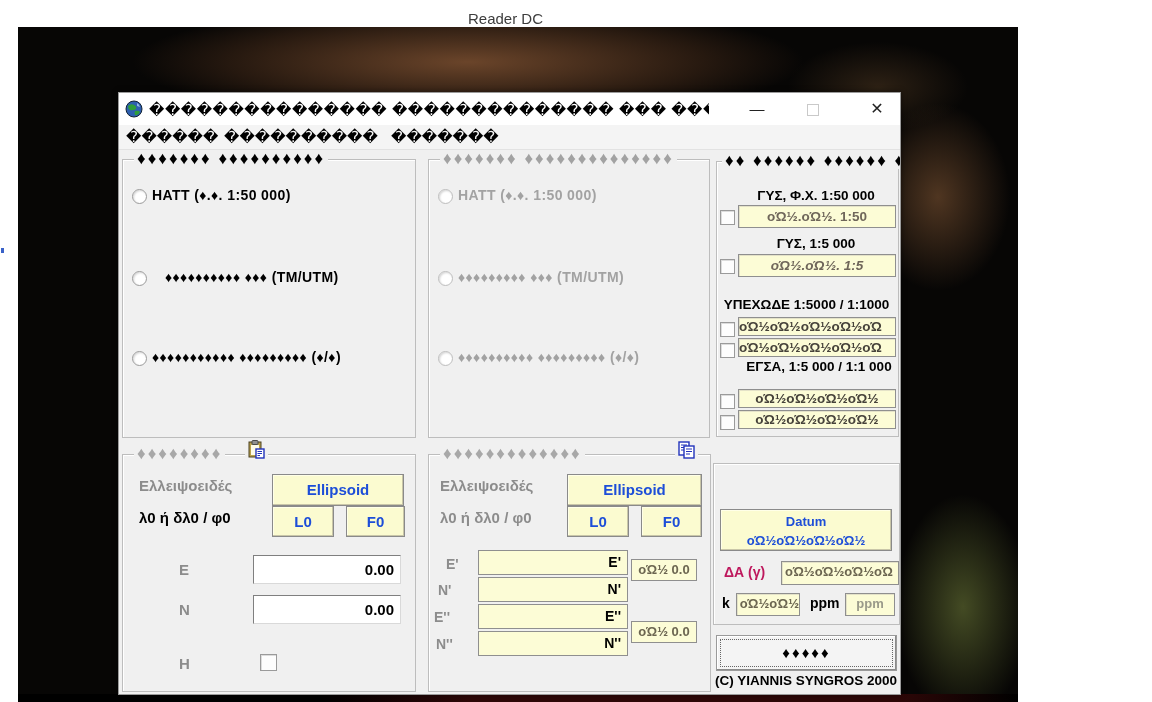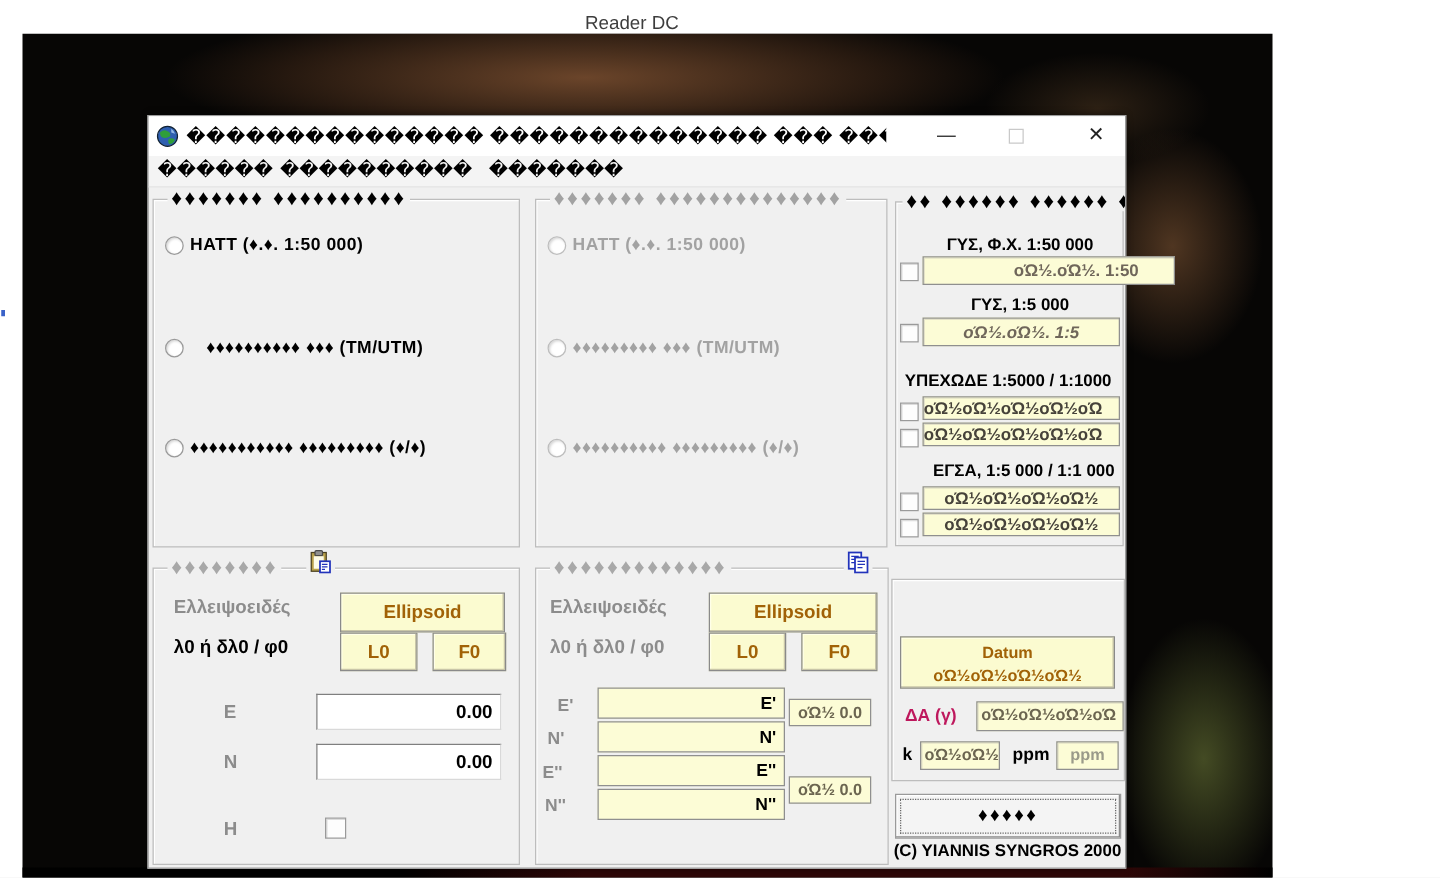--- a/index.html
+++ b/index.html
@@ -68,40 +68,40 @@
   #r3c{left:13px;top:258px;} #r3l{left:33px;top:256px;}
   #r4c{left:319px;top:96px;} #r4l{left:339px;top:94px;}
   #r5c{left:319px;top:178px;} #r5l{left:339px;top:176px;}
   #r6c{left:319px;top:258px;} #r6l{left:339px;top:256px;}
 
   
   .mlabel{position:absolute;font-size:13.5px;font-weight:bold;color:#000;text-align:center;white-space:nowrap;}
   #ml0{left:618px;top:95px;width:158px;}
   #ml1{left:618px;top:143px;width:158px;}
   #ml2{left:597px;top:204px;width:181px;}
-  #ml3{left:597px;top:276px;width:206px;}
+  #ml3{left:597px;top:266px;width:206px;}
   .cb{position:absolute;width:13px;height:13px;background:#fdfdfd;border:1px solid #9a9a9a;
       box-shadow:inset 1px 1px 0 #dcdcdc;}
   #cb1{left:601px;top:117px;} #cb2{left:601px;top:166px;}
   #cb3{left:601px;top:229px;} #cb4{left:601px;top:250px;}
   #cb5{left:601px;top:301px;} #cb6{left:601px;top:322px;}
   .yf{position:absolute;background:#fcfcd6;border:1px solid #8f8f8f;box-shadow:inset 1px 1px 0 #e4e2c8;
       font-size:13.5px;color:#6f665a;white-space:nowrap;overflow:hidden;}
-  #mf0{left:619px;top:112px;width:156px;height:21px;line-height:21px;text-align:center;font-weight:bold;padding-left:44px;}
+  #mf0{left:619px;top:112px;width:156px;height:21px;line-height:21px;text-align:center;font-weight:bold;}
   #mf1{left:619px;top:161px;width:156px;height:21px;line-height:21px;text-align:center;font-weight:bold;font-style:italic;}
   #mf2{left:619px;top:224px;width:156px;height:17px;line-height:17px;color:#46423a;font-weight:bold;}
   #mf3{left:619px;top:245px;width:156px;height:17px;line-height:17px;color:#46423a;font-weight:bold;}
   #mf4{left:619px;top:296px;width:156px;height:17px;line-height:17px;text-align:center;color:#46423a;font-weight:bold;}
   #mf5{left:619px;top:317px;width:156px;height:17px;line-height:17px;text-align:center;color:#46423a;font-weight:bold;}
 
   
   .glabel{position:absolute;font-size:15px;font-weight:bold;color:#8c8c8c;white-space:nowrap;}
   .blabel{position:absolute;font-size:15px;font-weight:bold;color:#111;white-space:nowrap;}
   .ybtn{position:absolute;background:#fbfbd0;border:1px solid #8a8a8a;box-shadow:inset -1px -1px 0 #c9c6a8,inset 1px 1px 0 #ffffe8;
-      font-size:15px;font-weight:bold;color:#a16207;text-align:center;cursor:default;}
+      font-size:15px;font-weight:bold;color:#1d4ed8;text-align:center;cursor:default;}
   #el1{left:20px;top:384px;} #eb1{left:153px;top:381px;width:130px;height:30px;line-height:30px;}
   #ll1{left:20px;top:416px;color:#000;} #l0b1{left:153px;top:413px;width:60px;height:29px;line-height:29px;}
   #f0b1{left:227px;top:413px;width:57px;height:29px;line-height:29px;}
   #ellbl{left:60px;top:468px;} #nlbl{left:60px;top:508px;} #hlbl{left:60px;top:562px;}
   .wf{position:absolute;background:#fff;border:1px solid;border-color:#7f7f7f #d9d9d9 #d9d9d9 #7f7f7f;
       font-size:15px;font-weight:bold;color:#000;text-align:right;padding-right:6px;box-sizing:border-box;}
   #ef{left:134px;top:462px;width:148px;height:29px;line-height:27px;}
   #nf{left:134px;top:502px;width:148px;height:29px;line-height:27px;}
   #hcb{left:141px;top:561px;width:15px;height:15px;}
   .hicon{position:absolute;background:#f0f0f0;padding:0 2px;}

